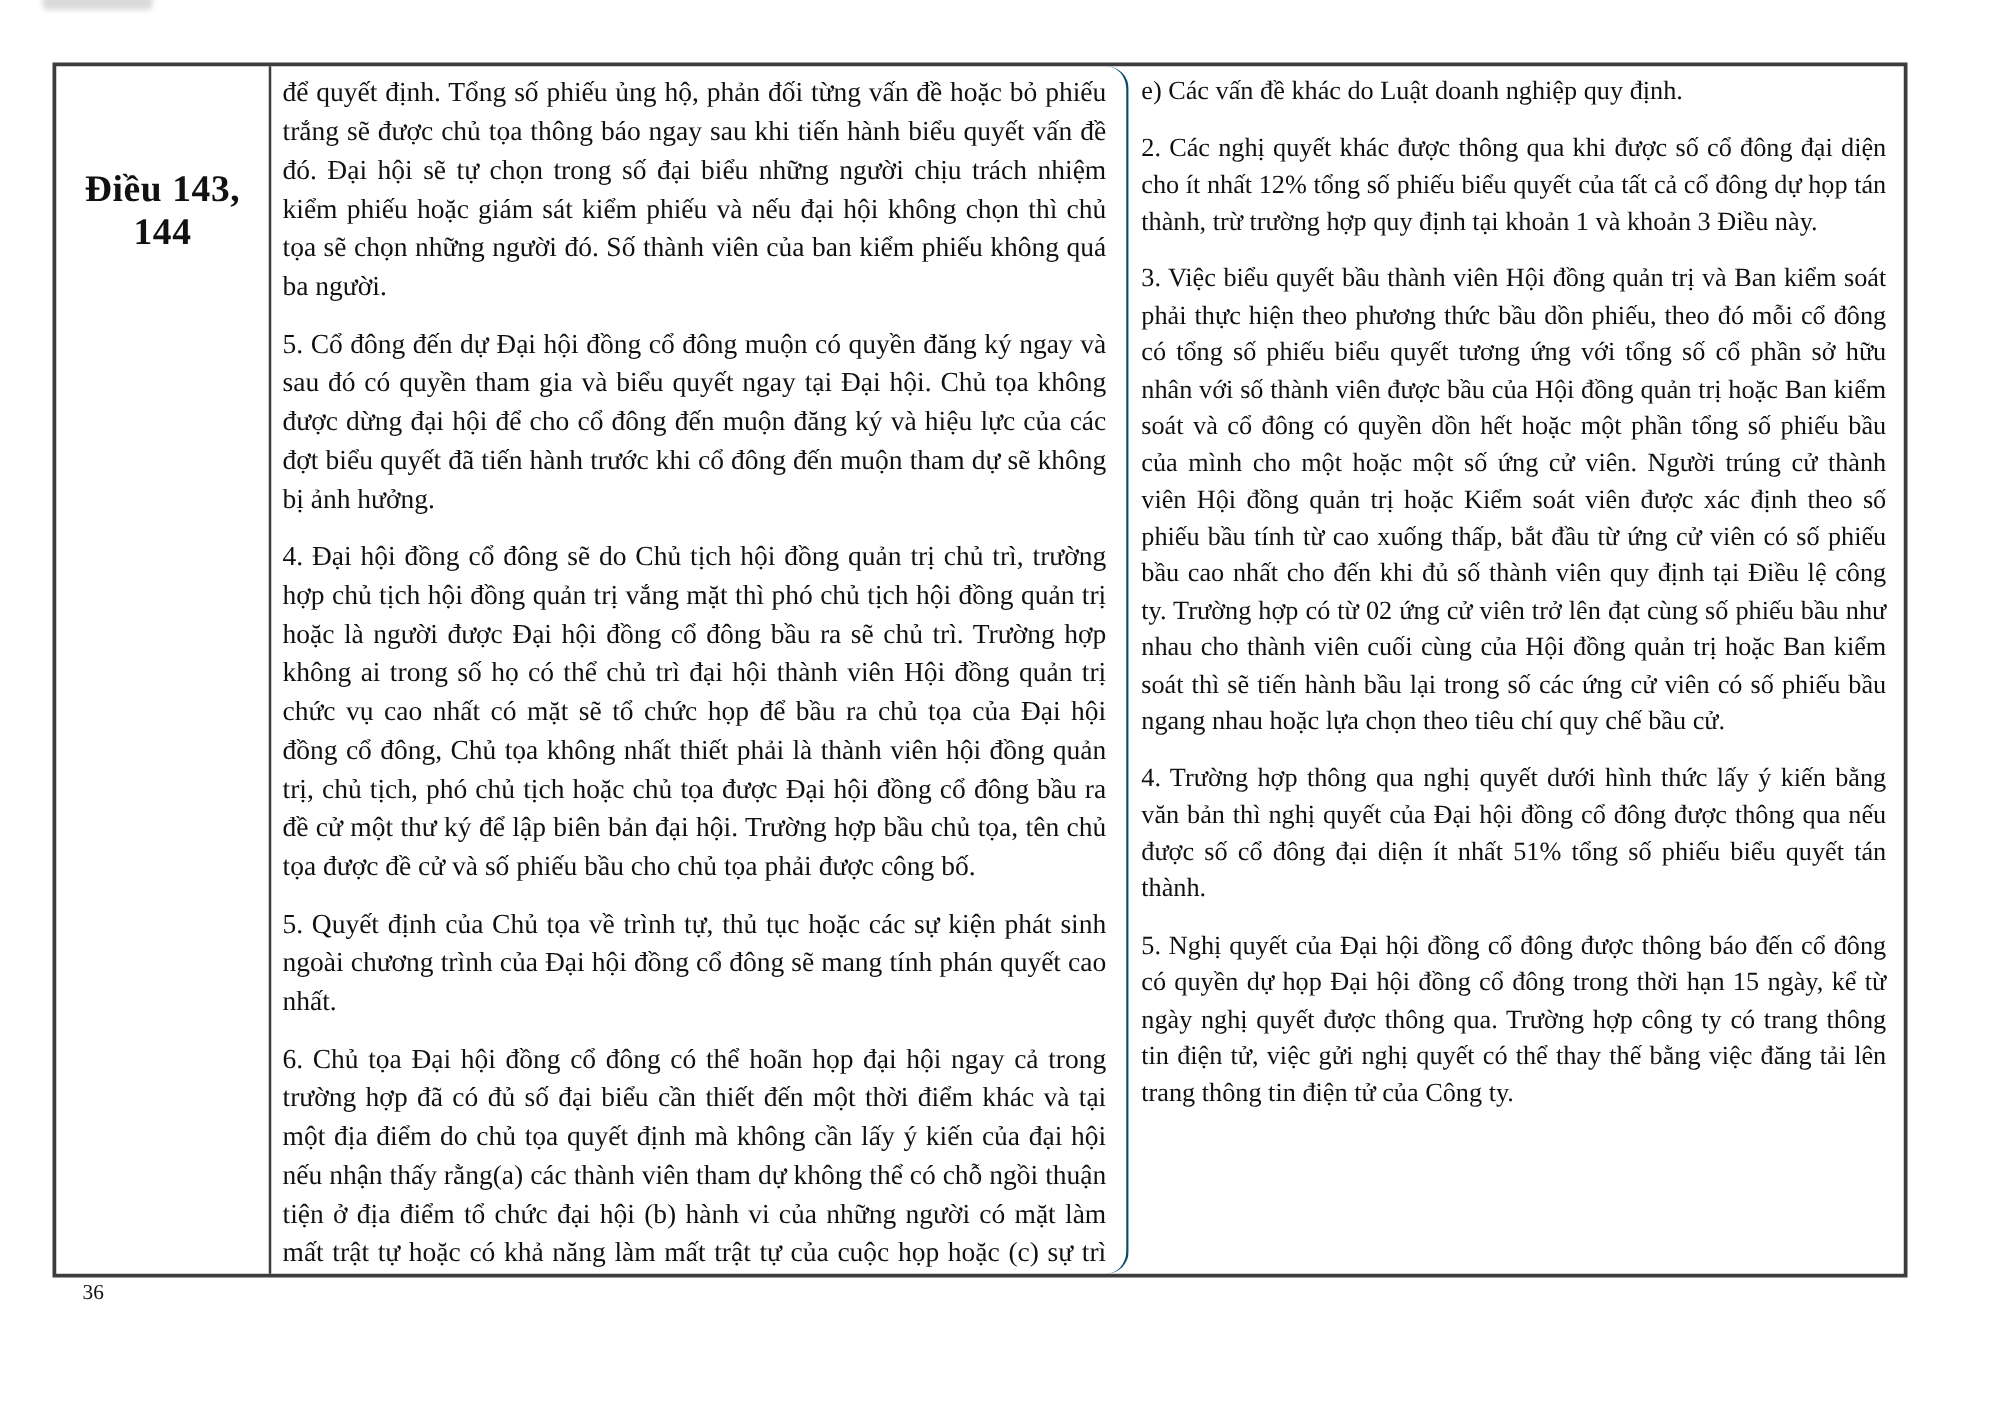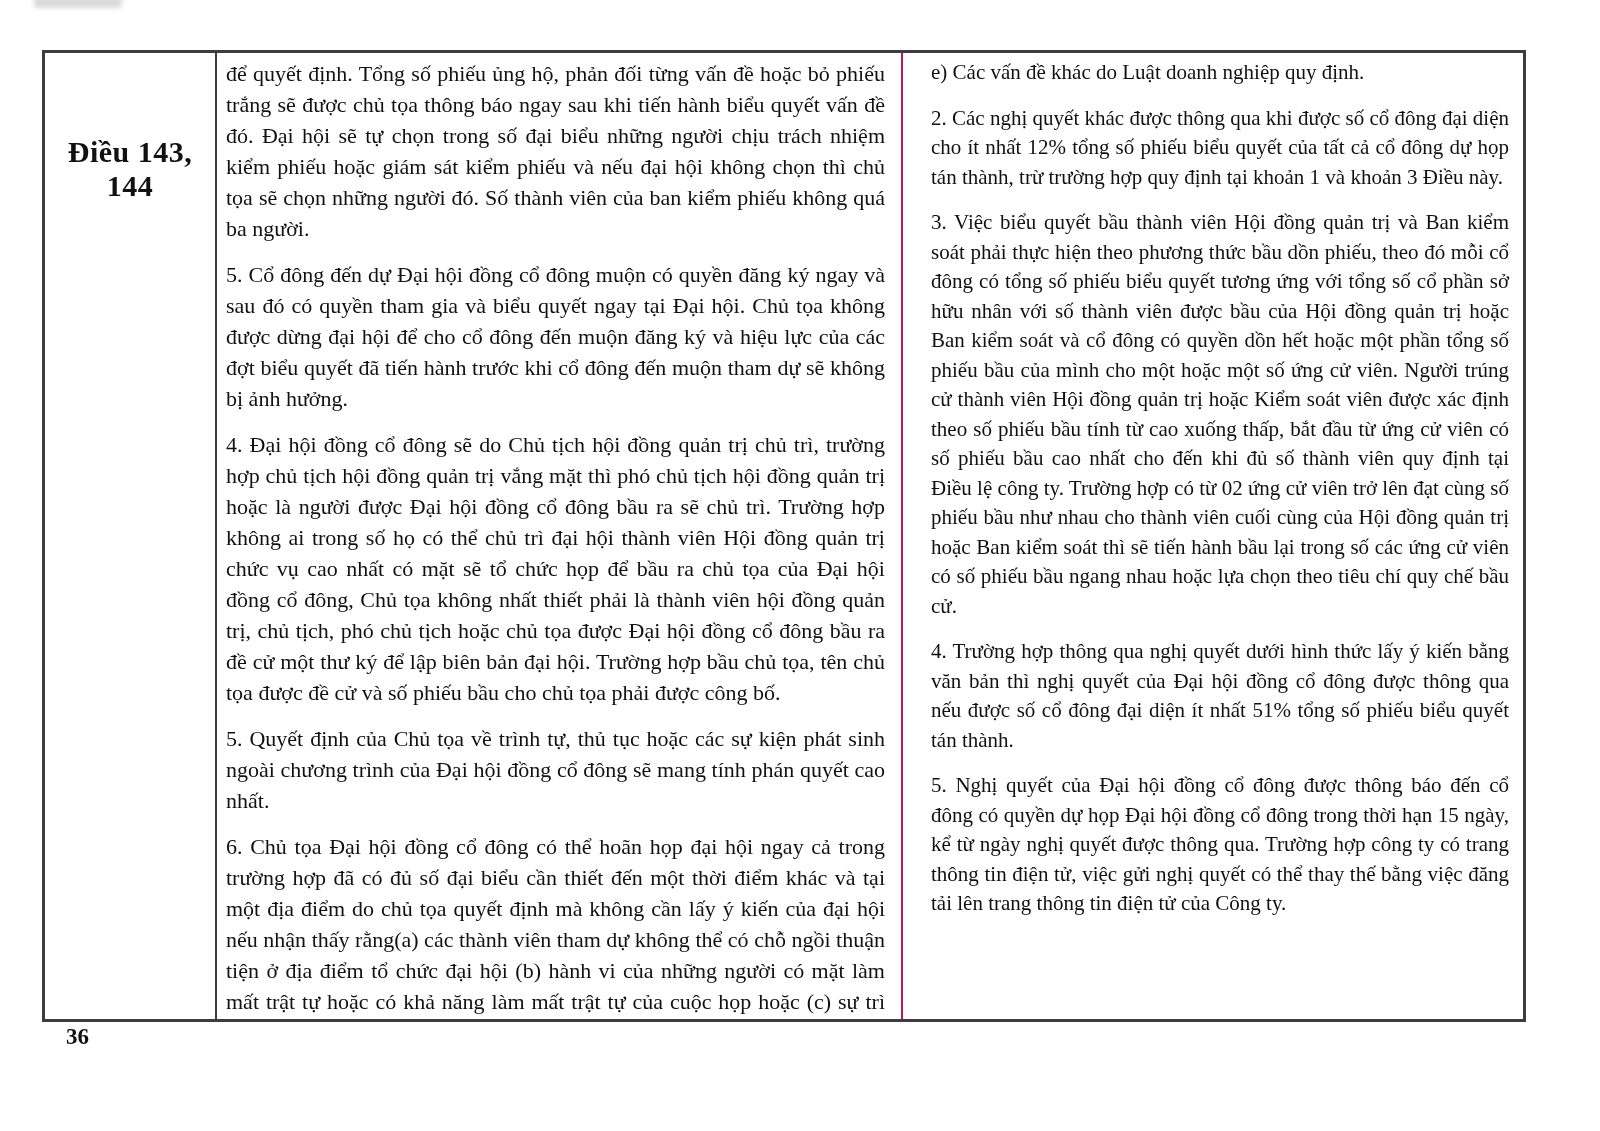--- a/index.html
+++ b/index.html
@@ -42,47 +42,47 @@
     text-align: center;
   }
   .article-label {
     font-weight: bold;
     font-size: 30px;
     color: #111111;
     letter-spacing: 0.5px;
   }
   .mid-cell {
     width: 686px;
-    border-right: 2px solid #be185d;
+    border-right: 2px solid #0c4a6e;
     padding: 5px 16px 0 9px;
+    border-radius: 18px;
   }
   .right-cell {
     flex: 1;
-    padding: 5px 14px 0 28px;
+    padding: 5px 14px 0 10px;
   }
   .mid-cell p, .right-cell p {
     margin: 0 0 15px 0;
     text-align: justify;
     color: #111111;
   }
   .mid-cell p {
     font-size: 22px;
     line-height: 31px;
   }
   .right-cell p {
     font-size: 21px;
     line-height: 29.5px;
     margin-bottom: 16px;
   }
   .page-number {
     position: absolute;
     left: 66px; top: 1024px;
-    font-size: 23px;
+    font-size: 17px;
     color: #111111;
-    font-weight: bold;
   }
 </style>
 </head>
 <body>
 
 <div class="page">
 
   <div class="scan-smudge"></div>
 
   <div class="doc-table">

